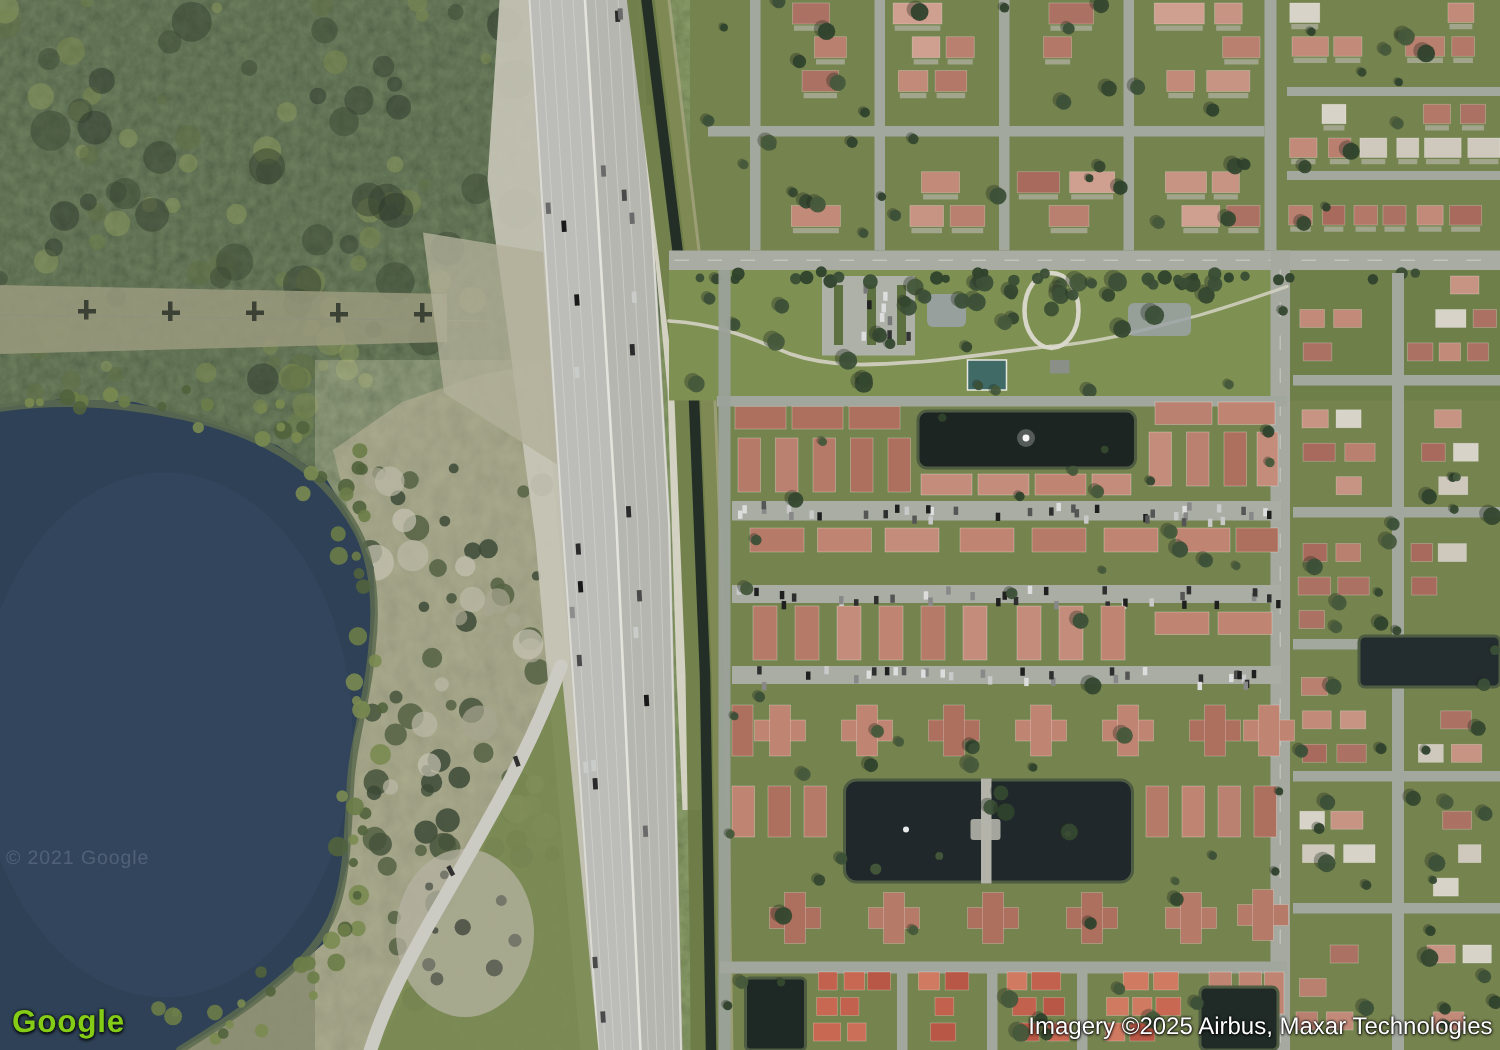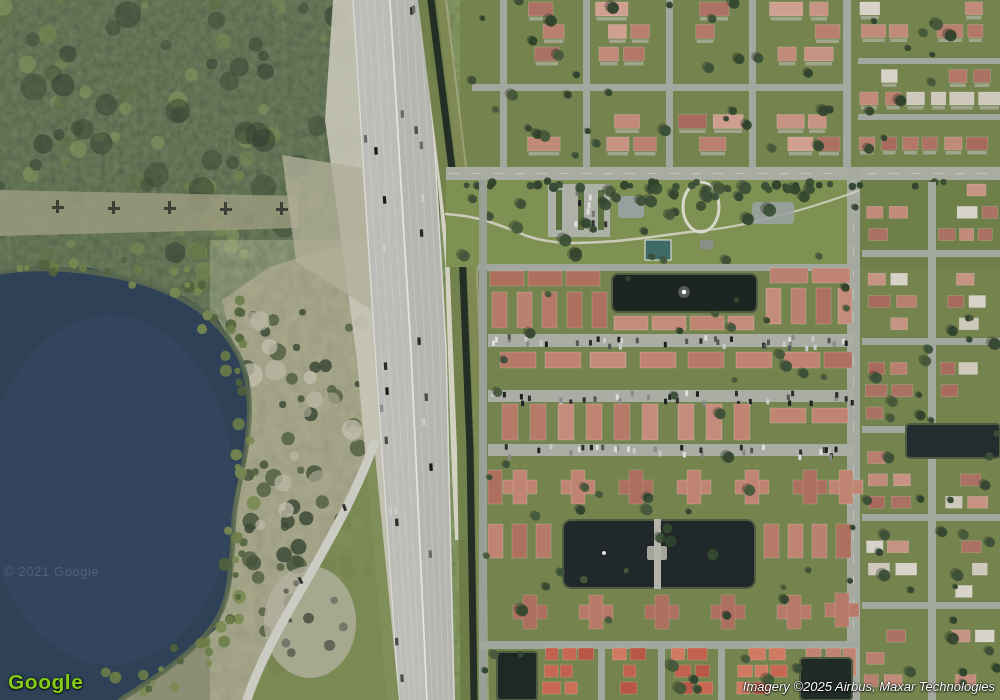--- a/index.html
+++ b/index.html
@@ -4,22 +4,22 @@
 <style>
   html,body{margin:0;padding:0;background:#000;}
   .stage{position:relative;width:1000px;height:700px;overflow:hidden;background:#49563f;
          font-family:"Liberation Sans",sans-serif;}
   .stage svg{position:absolute;left:0;top:0;display:block;}
   .logo{position:absolute;left:8px;bottom:6px;font-size:21px;font-weight:700;color:#84cc16;
         letter-spacing:0.5px;
         text-shadow:0 1px 2px rgba(0,0,0,.75),0 0 2px rgba(0,0,0,.65),1px 0 2px rgba(0,0,0,.5);}
   .watermark{position:absolute;left:4px;top:564px;font-size:13px;color:rgba(185,200,220,0.22);
         letter-spacing:0.6px;}
-  .attribution{position:absolute;right:5px;bottom:6px;font-size:13px;color:#ffffff;
-        text-shadow:0 0 2px rgba(0,0,0,.95),0 0 1px #000,0 1px 2px rgba(0,0,0,.8);font-style:italic;}
+  .attribution{position:absolute;right:5px;bottom:6px;font-size:16px;color:#ffffff;
+        text-shadow:0 0 2px rgba(0,0,0,.95),0 0 1px #000,0 1px 2px rgba(0,0,0,.8);}
 </style>
 </head>
 <body>
 
 <div class="stage">
   <svg id="map-svg" width="1000" height="700" viewBox="0 0 1000 700">
     <defs>
       <filter id="fn" x="0" y="0" width="100%" height="100%">
         <feTurbulence type="fractalNoise" baseFrequency="0.16 0.13" numOctaves="4" seed="11"></feTurbulence>
         <feColorMatrix type="matrix" values="0.35 0 0 0 0.10  0.45 0 0 0 0.16  0.25 0 0 0 0.08  0 0 0 0 0.6"></feColorMatrix>

